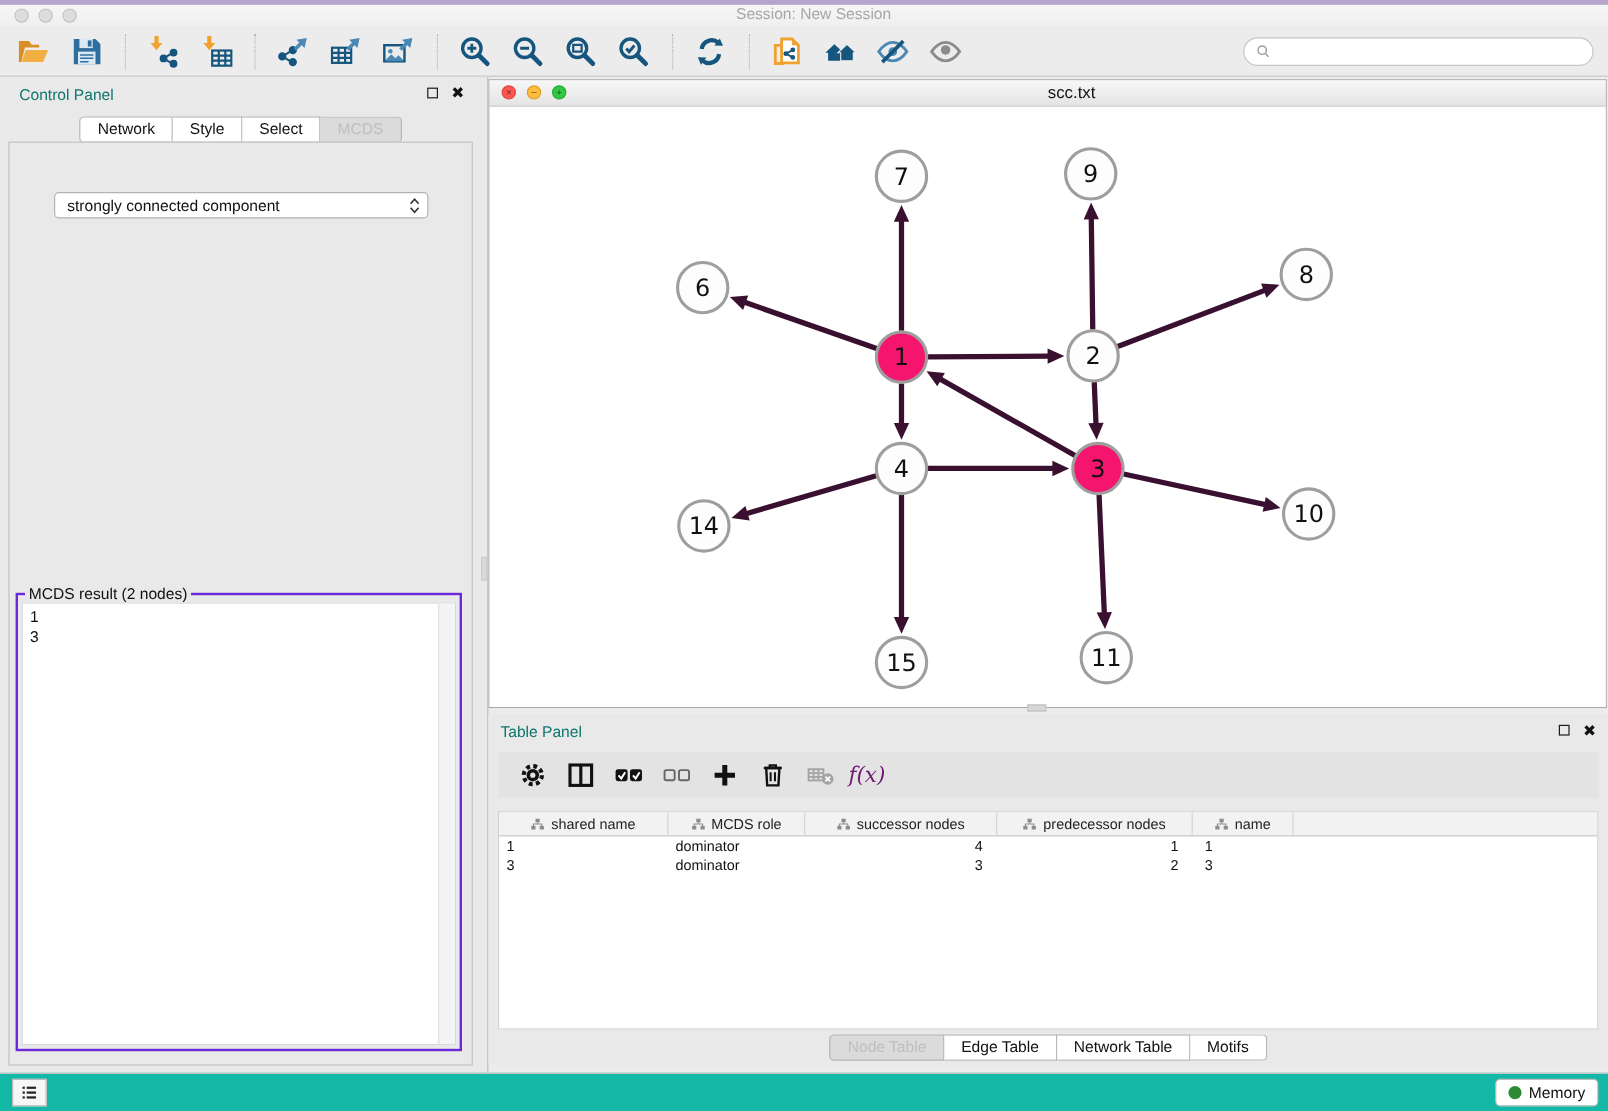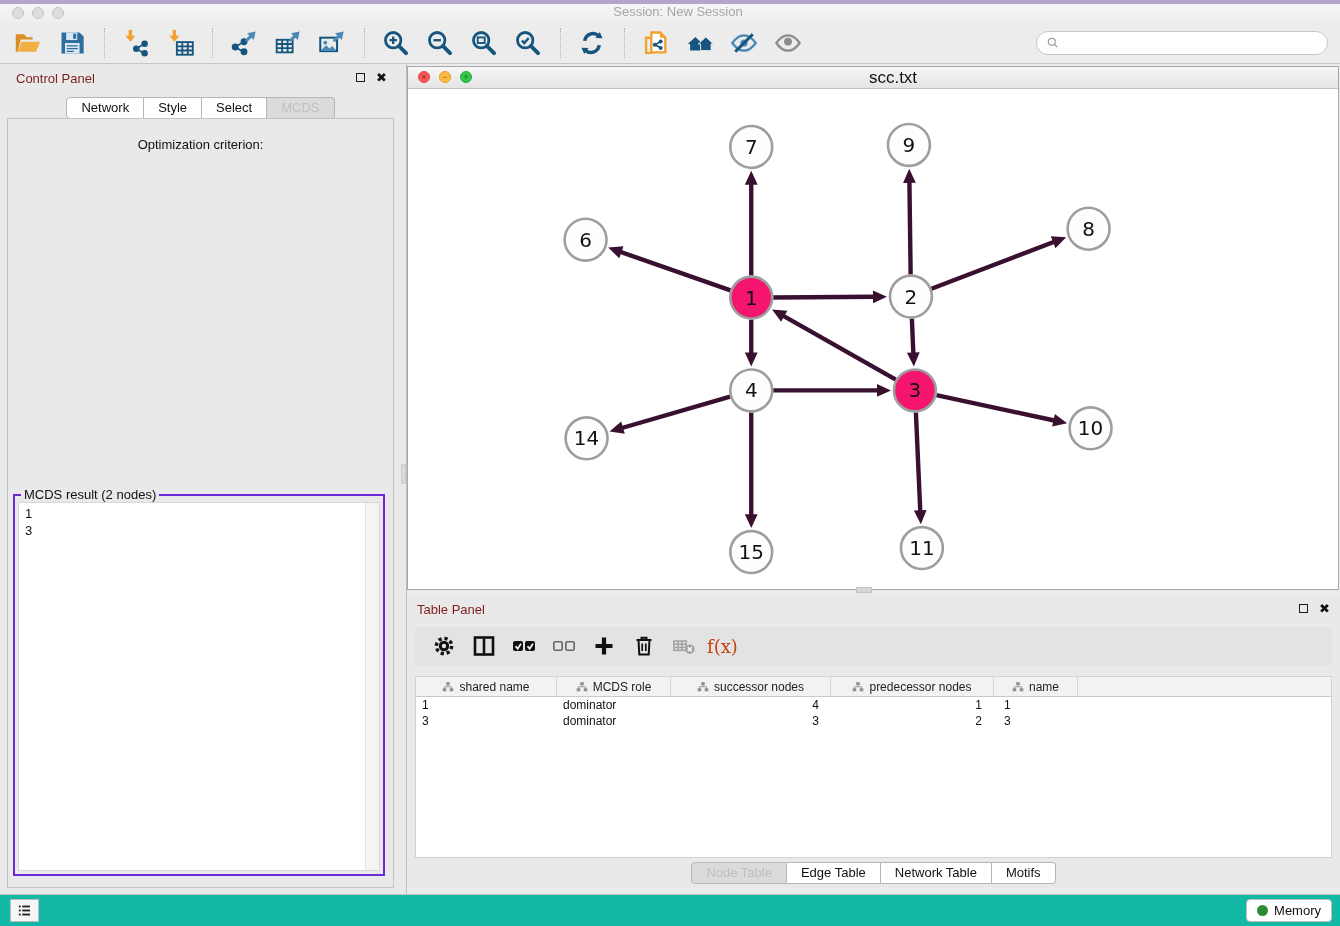--- a/index.html
+++ b/index.html
@@ -31,21 +31,21 @@
   .search{position:absolute;right:12px;top:9px;width:292px;height:24px;background:#FFFFFF;
     border:1px solid #C6C6C6;border-radius:12px;display:flex;align-items:center;
     padding:0 9px;box-sizing:border-box;}
   .search svg{width:14px;height:14px;flex:0 0 auto;}
   .search input{border:none;outline:none;flex:1;margin-left:5px;font-size:13px;background:transparent;
     font-family:"Liberation Sans","DejaVu Sans",sans-serif;}
   
   .main{position:absolute;top:64px;left:0;width:1340px;height:830px;}
   
   .control-panel{position:absolute;left:0;top:0;width:401px;height:830px;background:#E9E9E9;}
-  .panel-title{position:absolute;left:16px;top:7px;color:#7f1d1d;}
+  .panel-title{position:absolute;left:16px;top:7px;color:#0f766e;}
   .panel-btns{position:absolute;right:14px;top:8px;display:flex;gap:11px;align-items:center;}
   .float-box{width:9px;height:9px;border:1.6px solid #1c1c1c;box-sizing:border-box;}
   .close-x{font-size:13px;font-weight:bold;line-height:11px;color:#111;}
   .cp-tabs{position:absolute;top:33px;left:0;right:0;display:flex;justify-content:center;}
   .seg{height:20px;line-height:20px;padding:0 14px;background:#FFFFFF;border:1px solid #B6B6B6;
     border-left:none;font-size:13px;color:#111;}
   .seg:first-child{border-left:1px solid #B6B6B6;border-radius:4px 0 0 4px;text-align:right;}
   .seg:last-child{border-radius:0 4px 4px 0;}
   .seg.active{background:#DBDBDB;color:#BFBFBF;}
   .cp-content{position:absolute;top:54px;left:7px;right:7px;bottom:6px;border:1px solid #C2C2C2;
@@ -71,32 +71,32 @@
     border-right:1px solid #BFBFBF;box-sizing:border-box;}
   .v-handle{position:absolute;left:0;top:400px;width:5px;height:20px;background:#DED9D9;
     border:1px solid #CFCACA;box-sizing:border-box;}
   
   .main-right{position:absolute;left:407px;top:0;width:933px;height:830px;}
   .network-window{position:absolute;top:2px;left:0;width:932px;height:524px;background:#fff;
     border:1px solid #A9A9A9;box-sizing:border-box;}
   .nw-titlebar{position:relative;height:21px;background:linear-gradient(#F7F7F7,#E4E4E4);
     border-bottom:1px solid #C2C2C2;}
   .nw-traffic{position:absolute;left:10px;top:4px;display:flex;gap:9px;}
-  .nw-title{text-align:center;line-height:21px;color:#111;font-size:17px;margin-left:40px;}
+  .nw-title{text-align:center;line-height:21px;color:#111;font-size:14px;margin-left:40px;}
   .canvas{position:absolute;top:22px;left:0;right:0;bottom:0;background:#fff;}
   .canvas svg{width:100%;height:100%;}
   .h-handle{position:absolute;left:448px;bottom:-4px;width:16px;height:6px;background:#D6D6D6;
     border:1px solid #C2C2C2;box-sizing:border-box;}
   
   .table-panel{position:absolute;top:531px;left:0;width:933px;height:293px;background:#E9E9E9;}
   .tp-toolbar{position:absolute;left:8px;right:8px;top:32px;height:38px;background:#E3E3E3;
     display:flex;align-items:center;padding-left:12px;gap:6px;}
   .tp-btn{width:34px;height:30px;display:flex;align-items:center;justify-content:center;}
   .tp-btn svg{width:24px;height:24px;}
-  .fx{font-family:"DejaVu Serif","Liberation Serif",serif;font-size:18px;color:#c2410c;}
+  .fx{font-family:"DejaVu Serif","Liberation Serif",serif;font-style:italic;font-size:18px;color:#701a75;}
   .tp-table{position:absolute;left:8px;right:8px;top:81px;bottom:30px;background:#fff;
     border:1px solid #D2D2D2;box-sizing:border-box;overflow:hidden;}
   .tp-header{display:flex;height:19px;background:#F2F2F2;border-bottom:1px solid #C9C9C9;}
   .th{display:flex;align-items:center;justify-content:center;gap:5px;box-sizing:border-box;
     border-right:1px solid #D4D4D4;font-size:12px;color:#222;}
   .th svg{width:12px;height:12px;}
   .th.filler{border-right:none;flex:1;}
   .tr{display:flex;height:16px;}
   .td{box-sizing:border-box;font-size:12px;line-height:16px;color:#111;padding:0 12px 0 6px;
     overflow:hidden;white-space:nowrap;}
@@ -301,21 +301,27 @@
       <div class="float-box"></div>
       <div class="close-x">✖</div>
     </div>
     <div class="cp-tabs" id="cp-tabs">
         <div class="seg">Network</div>
         <div class="seg">Style</div>
         <div class="seg">Select</div>
         <div class="seg active">MCDS</div>
       </div>
     <div class="cp-content">
-      <div class="opt-label">Optimization criterion:</div>
+      <div class="dropdown">
+        <div class="val">strongly connected component</div>
+        <svg viewBox="0 0 14 18">
+          <path d="M3 7l4-4.5L11 7" fill="none" stroke="#333" stroke-width="1.7"></path>
+          <path d="M3 11l4 4.5L11 11" fill="none" stroke="#333" stroke-width="1.7"></path>
+        </svg>
+      </div>
       <fieldset class="result-field">
         <legend>MCDS result (2 nodes)</legend>
         <div class="result-inner">
           <div class="result-text" id="result-text">1
 3</div>
           <div class="result-scroll"></div>
         </div>
       </fieldset>
     </div>
   </div>

